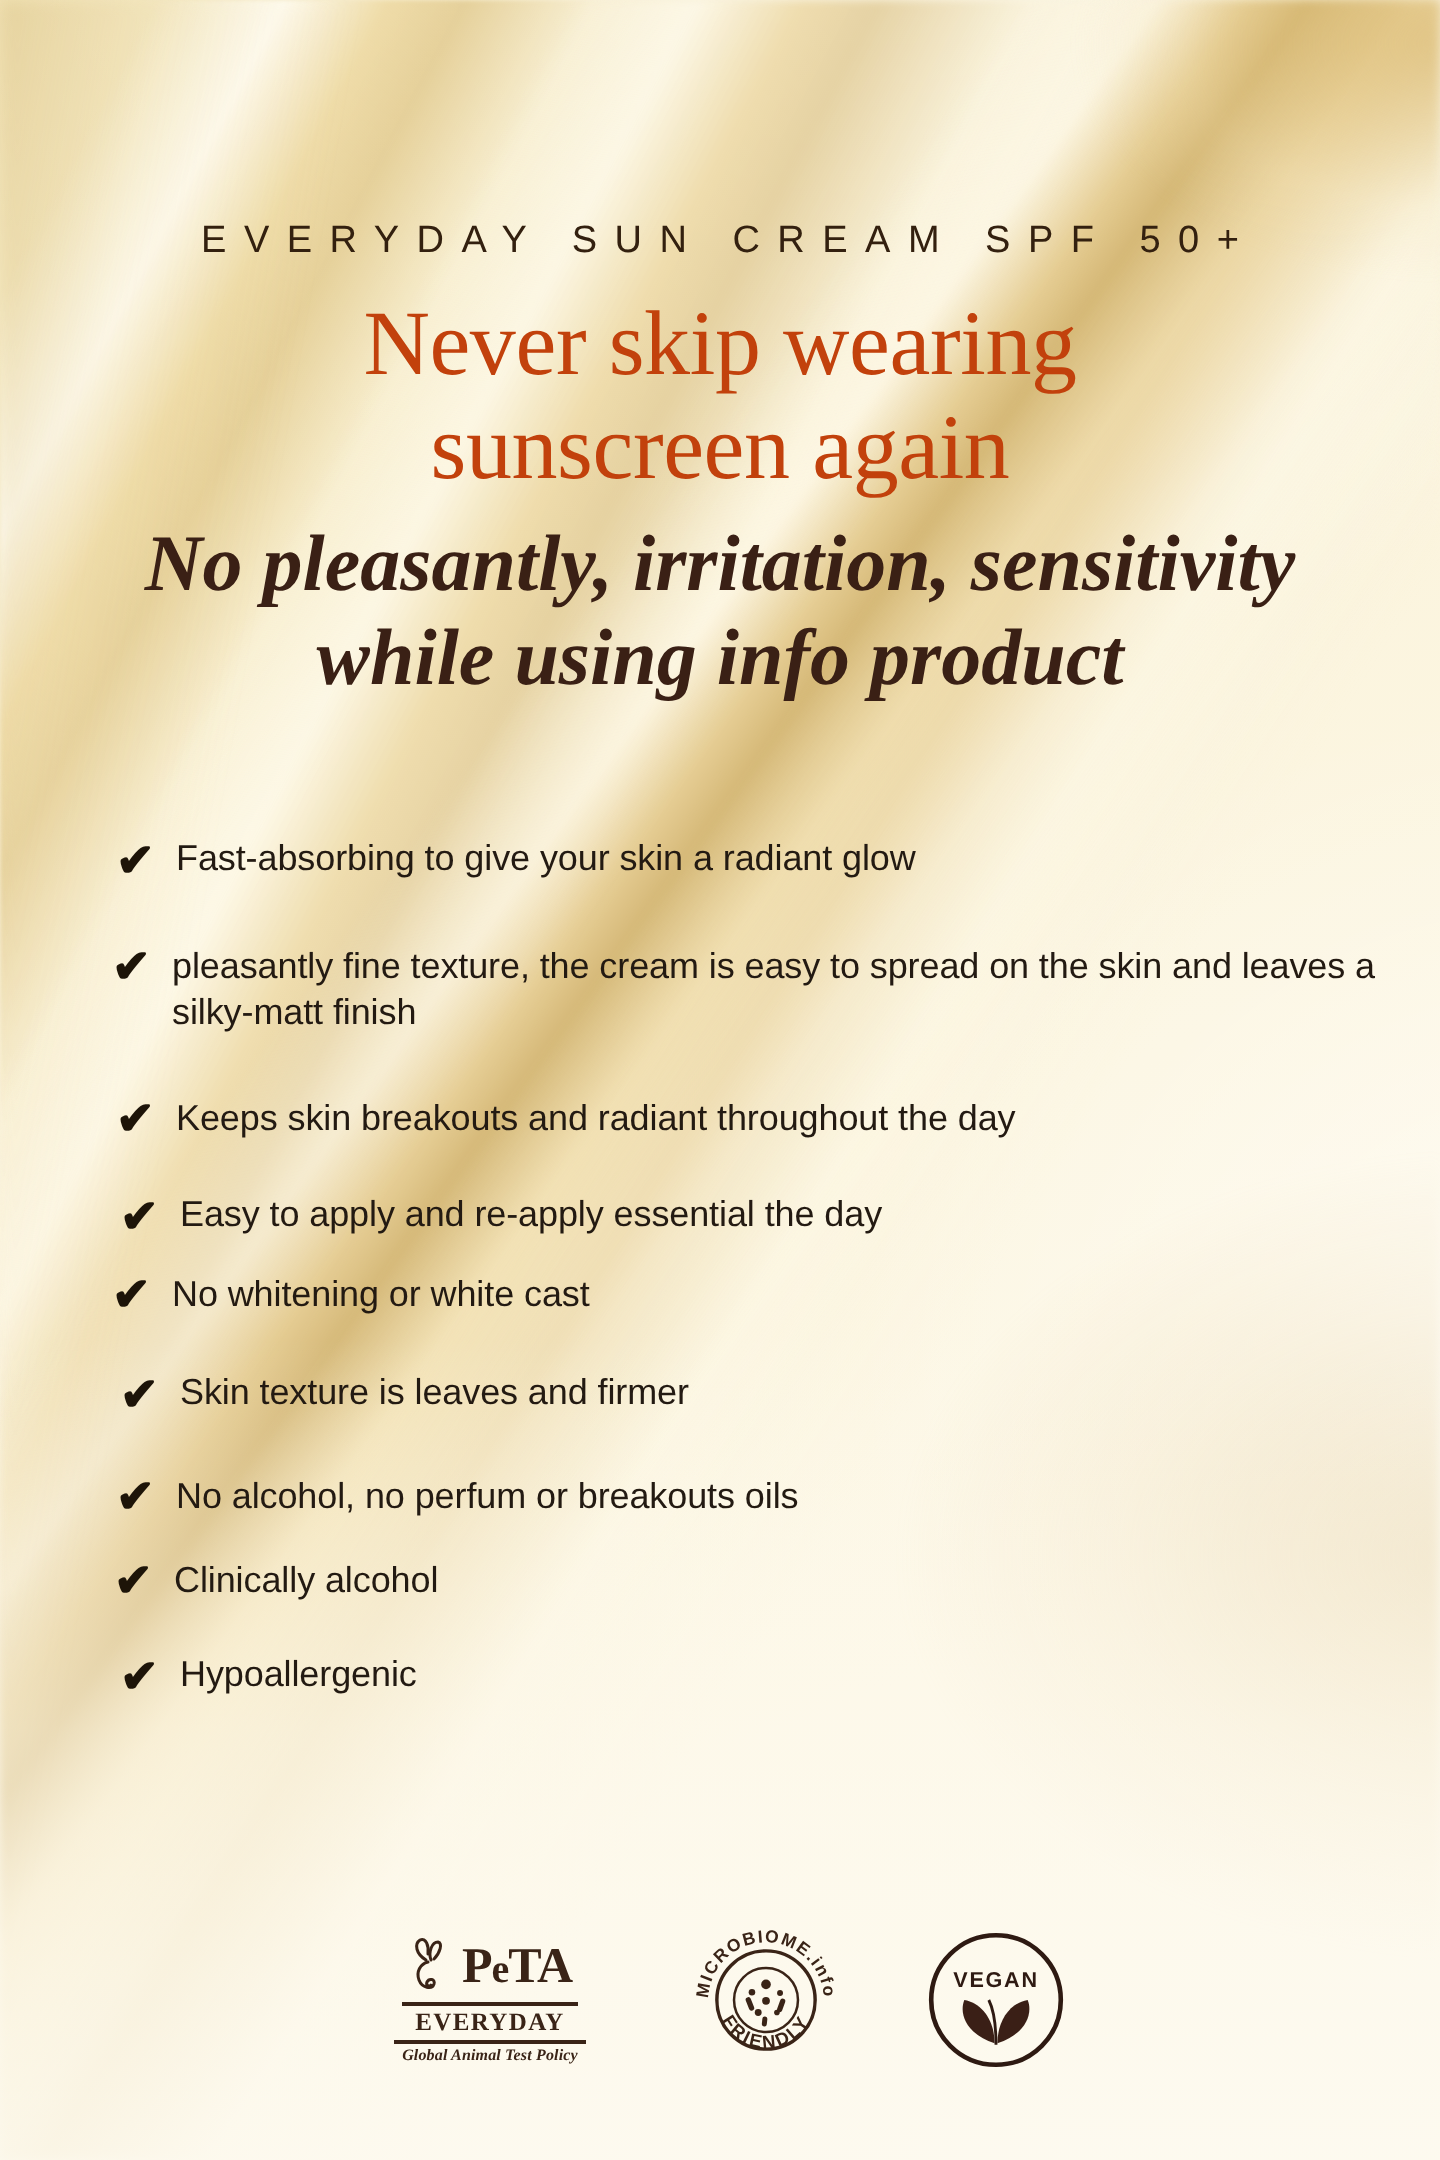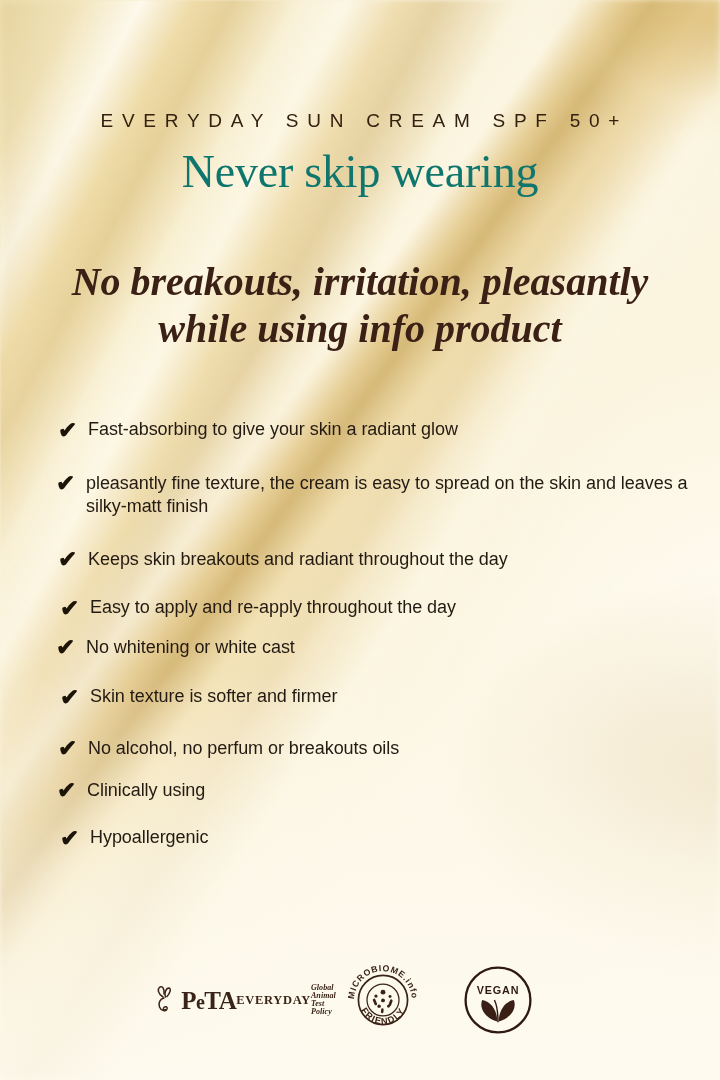--- a/index.html
+++ b/index.html
@@ -108,21 +108,21 @@
     font-size:19px;font-weight:400;
     letter-spacing:.46em;
     color:#33200f;
     text-indent:.46em;
   }
   .headline{
     position:absolute;top:146px;left:0;width:720px;
     text-align:center;
     font-family:"Liberation Serif","DejaVu Serif",serif;
     font-size:46px;line-height:1.13;font-weight:400;
-    color:#0f766e;
+    color:#c2410c;
     letter-spacing:-0.2px;
   }
   .subhead{
     position:absolute;top:258px;left:0;width:720px;
     text-align:center;
     font-family:"Liberation Serif","DejaVu Serif",serif;
     font-style:italic;font-weight:700;
     font-size:40px;line-height:1.18;
     color:#3a2015;
   }
@@ -166,21 +166,21 @@
 
   
   .badges{
     position:absolute;left:0;top:950px;width:720px;height:100px;
     display:flex;align-items:center;justify-content:center;
     gap:40px;
   }
   .badge{position:relative;display:flex;align-items:center;justify-content:center;}
 
   
-  .peta{flex-direction:row;width:118px;color:#3a2417;}
+  .peta{flex-direction:column;width:118px;color:#3a2417;}
   .peta-top{display:flex;align-items:center;gap:3px;}
   .peta-word{
     font-family:"Liberation Serif","DejaVu Serif",serif;
     font-weight:700;font-size:25px;line-height:1;letter-spacing:-0.5px;
   }
   .peta-word .lc{font-size:20px;}
   .peta-rule{width:88px;height:1.4px;background:#3a2417;margin:3px 0 2px;}
   .peta-approved{
     font-family:"Liberation Serif","DejaVu Serif",serif;
     font-weight:700;font-size:12.5px;letter-spacing:.055em;line-height:1;
@@ -212,24 +212,25 @@
   <div class="bg bg-gold-curve"></div>
   <div class="bg bg-glow-right"></div>
   <div class="bg bg-bottom-wash"></div>
 
   <div id="content">
 
     <div class="eyebrow">EVERYDAY SUN CREAM SPF 50+</div>
 
     <div class="headline">
       <div>Never skip wearing</div>
+      <div>sunscreen again</div>
     </div>
 
     <div class="subhead">
-      <div>No breakouts, irritation, pleasantly</div>
+      <div>No pleasantly, irritation, sensitivity</div>
       <div>while using info product</div>
     </div>
 
     <div class="benefits">
 
       <div class="benefit b0">
         <span class="check">✔</span>
         <span class="btext">Fast-absorbing to give your skin a radiant glow</span>
       </div>
 
@@ -238,41 +239,41 @@
         <span class="btext">pleasantly fine texture, the cream is easy to spread on the skin and leaves a silky-matt finish</span>
       </div>
 
       <div class="benefit b2">
         <span class="check">✔</span>
         <span class="btext">Keeps skin breakouts and radiant throughout the day</span>
       </div>
 
       <div class="benefit b3">
         <span class="check">✔</span>
-        <span class="btext">Easy to apply and re-apply throughout the day</span>
+        <span class="btext">Easy to apply and re-apply essential the day</span>
       </div>
 
       <div class="benefit b4">
         <span class="check">✔</span>
         <span class="btext">No whitening or white cast</span>
       </div>
 
       <div class="benefit b5">
         <span class="check">✔</span>
-        <span class="btext">Skin texture is softer and firmer</span>
+        <span class="btext">Skin texture is leaves and firmer</span>
       </div>
 
       <div class="benefit b6">
         <span class="check">✔</span>
         <span class="btext">No alcohol, no perfum or breakouts oils</span>
       </div>
 
       <div class="benefit b7">
         <span class="check">✔</span>
-        <span class="btext">Clinically using</span>
+        <span class="btext">Clinically alcohol</span>
       </div>
 
       <div class="benefit b8">
         <span class="check">✔</span>
         <span class="btext">Hypoallergenic</span>
       </div>
 
     </div>
 
     <div class="badges">

